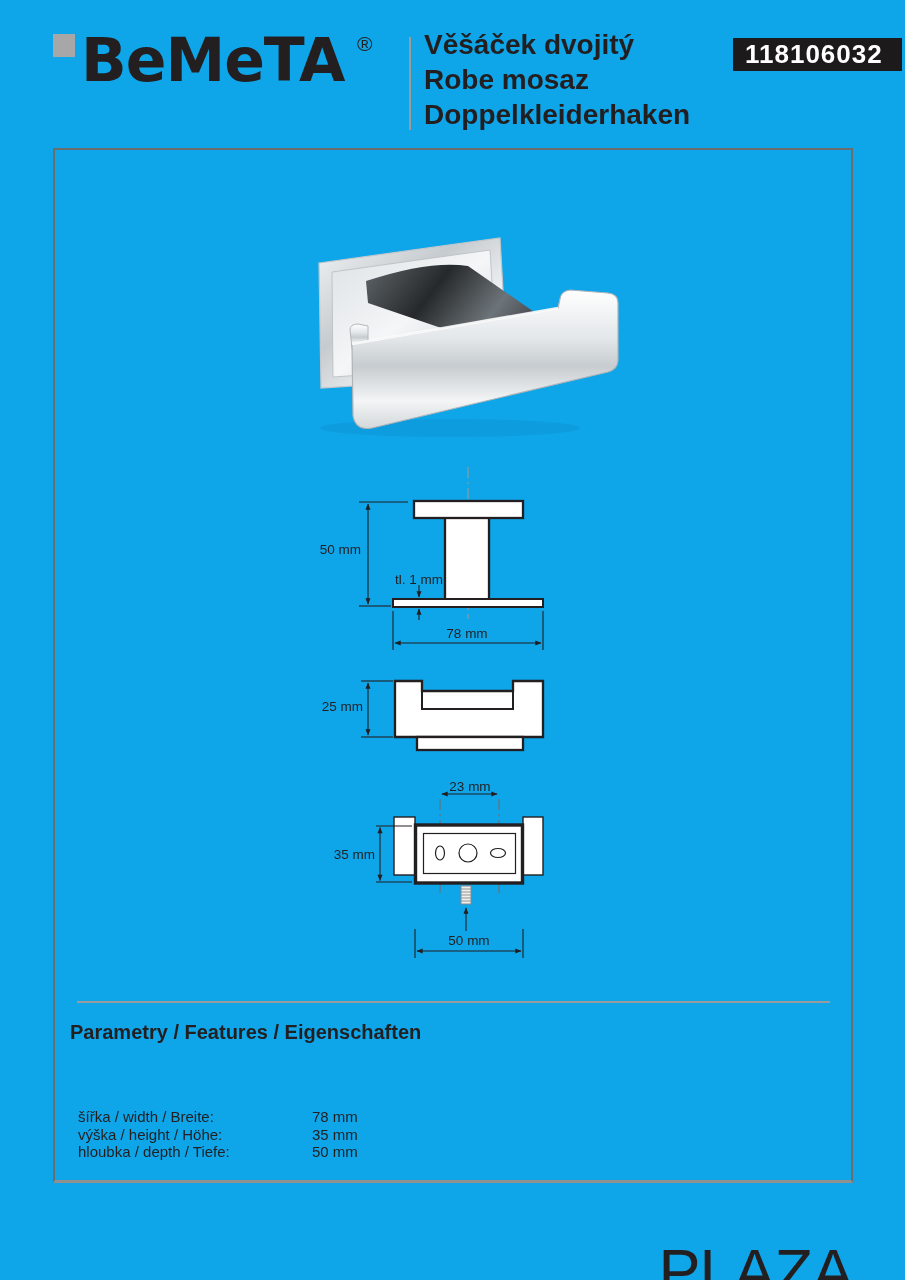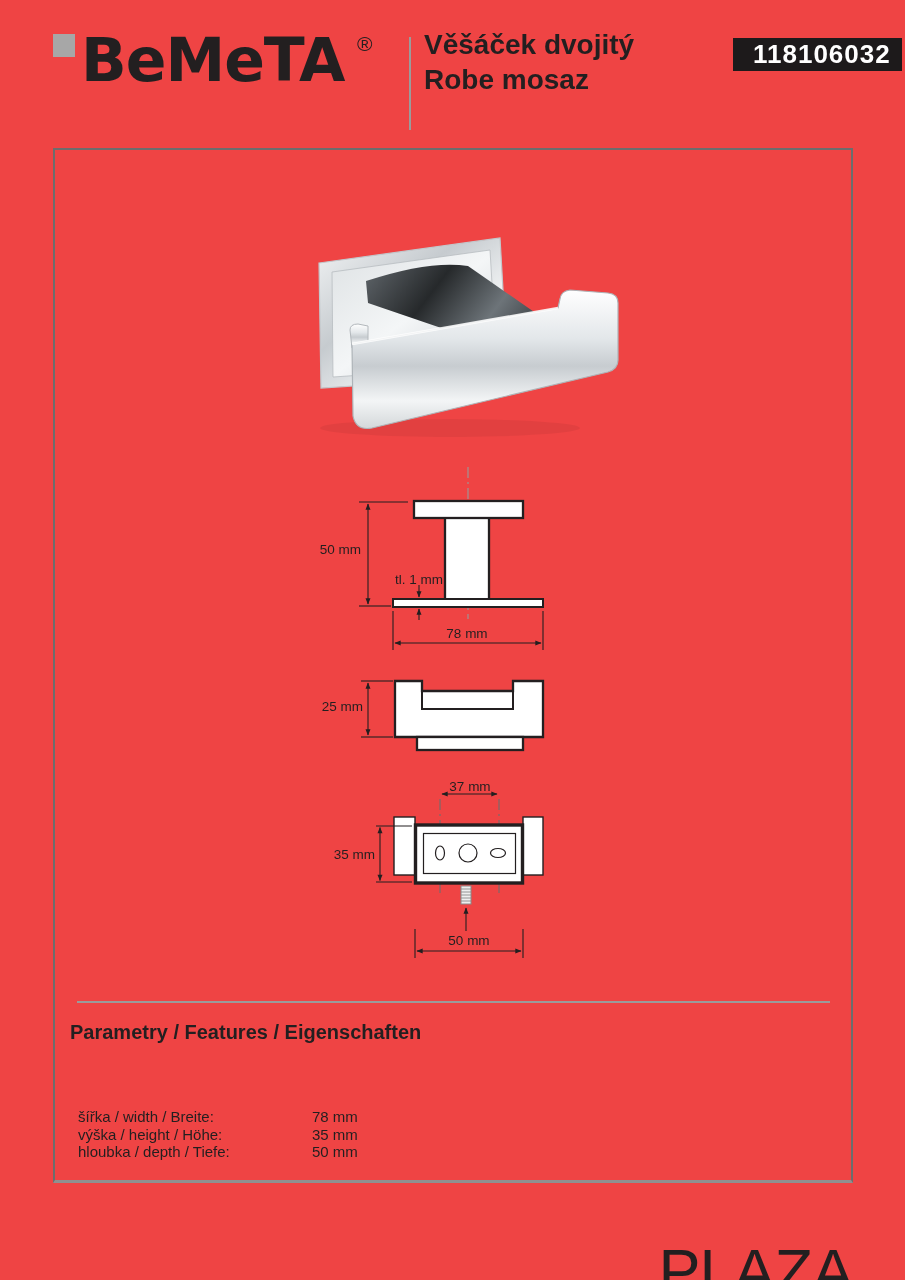--- a/index.html
+++ b/index.html
@@ -1,29 +1,29 @@
 <!DOCTYPE html>
 <html style="--text: #231f20; --badge-bg: #1d1a1b; --badge-text: #ffffff; --logo-square: #a7a7a7; --box-border: #6d6d6d; --separator: #9b9b9b;"><head>
 <meta charset="utf-8">
 <style>
   html,body{margin:0;padding:0;background:#fff;}
-  .page{position:relative;width:905px;height:1280px;background:#ef4444;overflow:hidden;
+  .page{position:relative;width:905px;height:1280px;background:#0ea5e9;overflow:hidden;
         font-family:"Liberation Sans",sans-serif;color:var(--text,#231f20);}
   .abs{position:absolute;}
 
   
   .logo-square{left:53px;top:34px;width:22px;height:23px;background:var(--logo-square,#a7a7a7);}
   .brand{left:81px;top:30px;font-family:"DejaVu Sans",sans-serif;font-weight:bold;
          font-size:60px;line-height:60px;letter-spacing:-1px;color:var(--text,#231f20);}
   .regmark{left:357px;top:33px;font-size:21px;line-height:21px;}
   .vsep{left:409px;top:37px;width:2px;height:93px;background:var(--separator,#9b9b9b);}
   .titles{left:424px;top:27px;font-weight:bold;font-size:28px;line-height:35px;}
   .badge{left:733px;top:38px;width:169px;height:33px;background:var(--badge-bg,#1d1a1b);
          color:var(--badge-text,#fff);font-weight:bold;font-size:26px;line-height:33px;
-         padding-left:20px;letter-spacing:1px;box-sizing:border-box;}
+         padding-left:12px;letter-spacing:1px;box-sizing:border-box;}
 
   
   .frame{left:53px;top:148px;width:800px;height:1035px;box-sizing:border-box;
          border:2px solid var(--box-border,#6d6d6d);border-bottom:3px solid #909090;}
 
   .art{left:0;top:0;width:905px;height:1280px;pointer-events:none;}
 
   
   .dim{position:absolute;font-size:13.5px;line-height:16px;color:var(--text,#231f20);}
   .dim.r{text-align:right;}
@@ -43,20 +43,21 @@
 
 <div class="page">
 
   <div class="abs logo-square"></div>
   <div class="abs brand">BeMeTA</div>
   <div class="abs regmark">®</div>
   <div class="abs vsep"></div>
   <div class="abs titles">
     <div>Věšáček dvojitý</div>
     <div>Robe mosaz</div>
+    <div>Doppelkleiderhaken</div>
   </div>
   <div class="abs badge">118106032</div>
 
   <div class="abs frame"></div>
 
   <svg class="abs art" viewBox="0 0 905 1280" xmlns="http://www.w3.org/2000/svg">
     <defs>
       <marker id="ah" viewBox="0 0 10 10" refX="8.6" refY="5" markerWidth="9" markerHeight="6" orient="auto-start-reverse">
           <path d="M0,1.2 L9.5,5 L0,8.8 Z" fill="#231f20"></path>
         </marker>
@@ -159,21 +160,21 @@
         <line x1="523" y1="929" x2="523" y2="958"></line>
         <line x1="417" y1="951" x2="521" y2="951" marker-start="url(#ah)" marker-end="url(#ah)"></line>
       </g>
     </g>
   </svg>
 
   <div class="dim r" style="left:301px;top:542px;width:60px;">50 mm</div>
   <div class="dim" style="left:395px;top:572px;width:60px;">tl. 1 mm</div>
   <div class="dim c" style="left:437px;top:626px;width:60px;">78 mm</div>
   <div class="dim r" style="left:303px;top:699px;width:60px;">25 mm</div>
-  <div class="dim c" style="left:439px;top:779px;width:62px;">37 mm</div>
+  <div class="dim c" style="left:439px;top:779px;width:62px;">23 mm</div>
   <div class="dim r" style="left:313px;top:847px;width:62px;">35 mm</div>
   <div class="dim c" style="left:438px;top:933px;width:62px;">50 mm</div>
 
   <div class="abs params-sep"></div>
   <div class="abs params-heading">Parametry / Features / Eigenschaften</div>
   <div class="abs params">
     <div class="prow">
       <span>šířka / width / Breite:</span>
       <span class="val">78 mm</span>
     </div>

